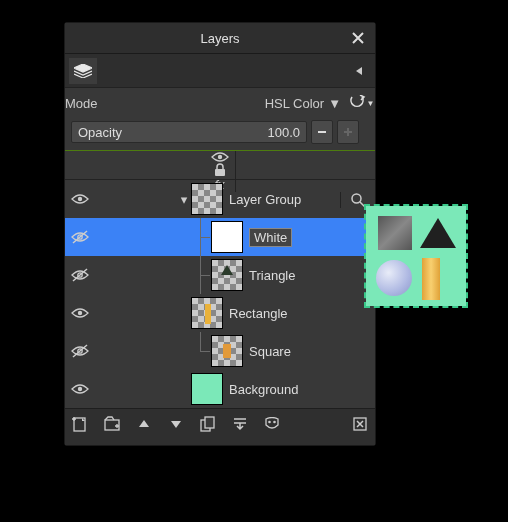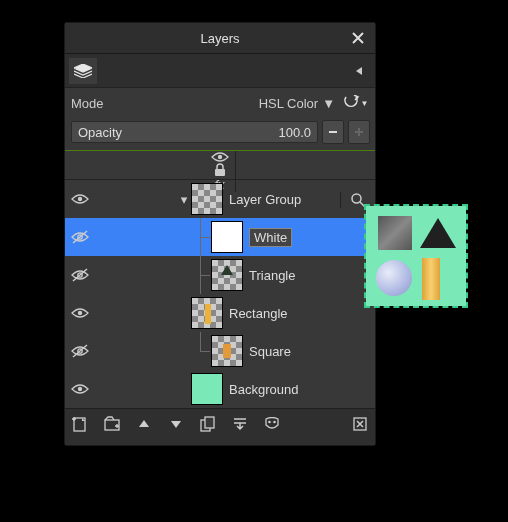--- a/index.html
+++ b/index.html
@@ -74,21 +74,21 @@
     height: 16px;
     display: flex;
     align-items: center;
     justify-content: center;
     color: #ccc;
     margin-right: 4px;
   }
   .row {
     display: flex;
     align-items: center;
-    padding: 4px 6px;
+    padding: 4px 0;
     gap: 6px;
   }
   .mode-label { color: #ccc; }
   .mode-select {
     margin-left: auto;
     display: flex;
     align-items: center;
     gap: 4px;
     cursor: pointer;
     justify-content: center;
@@ -97,21 +97,21 @@
   .switch-btn {
     width: 28px;
     height: 22px;
     color: #ddd;
     display: flex;
     align-items: center;
     justify-content: center;
     cursor:pointer;
   }
   .opacity-row {
-    padding: 2px 5px 6px 6px;
+    padding: 2px 16px 6px 6px;
     display:flex;
     align-items:center;
     gap:4px;
   }
   .opacity-field {
     flex: 1;
     height: 22px;
     background: #4a4a4a;
     border: 1px solid #2a2a2a;
     border-radius: 2px;

